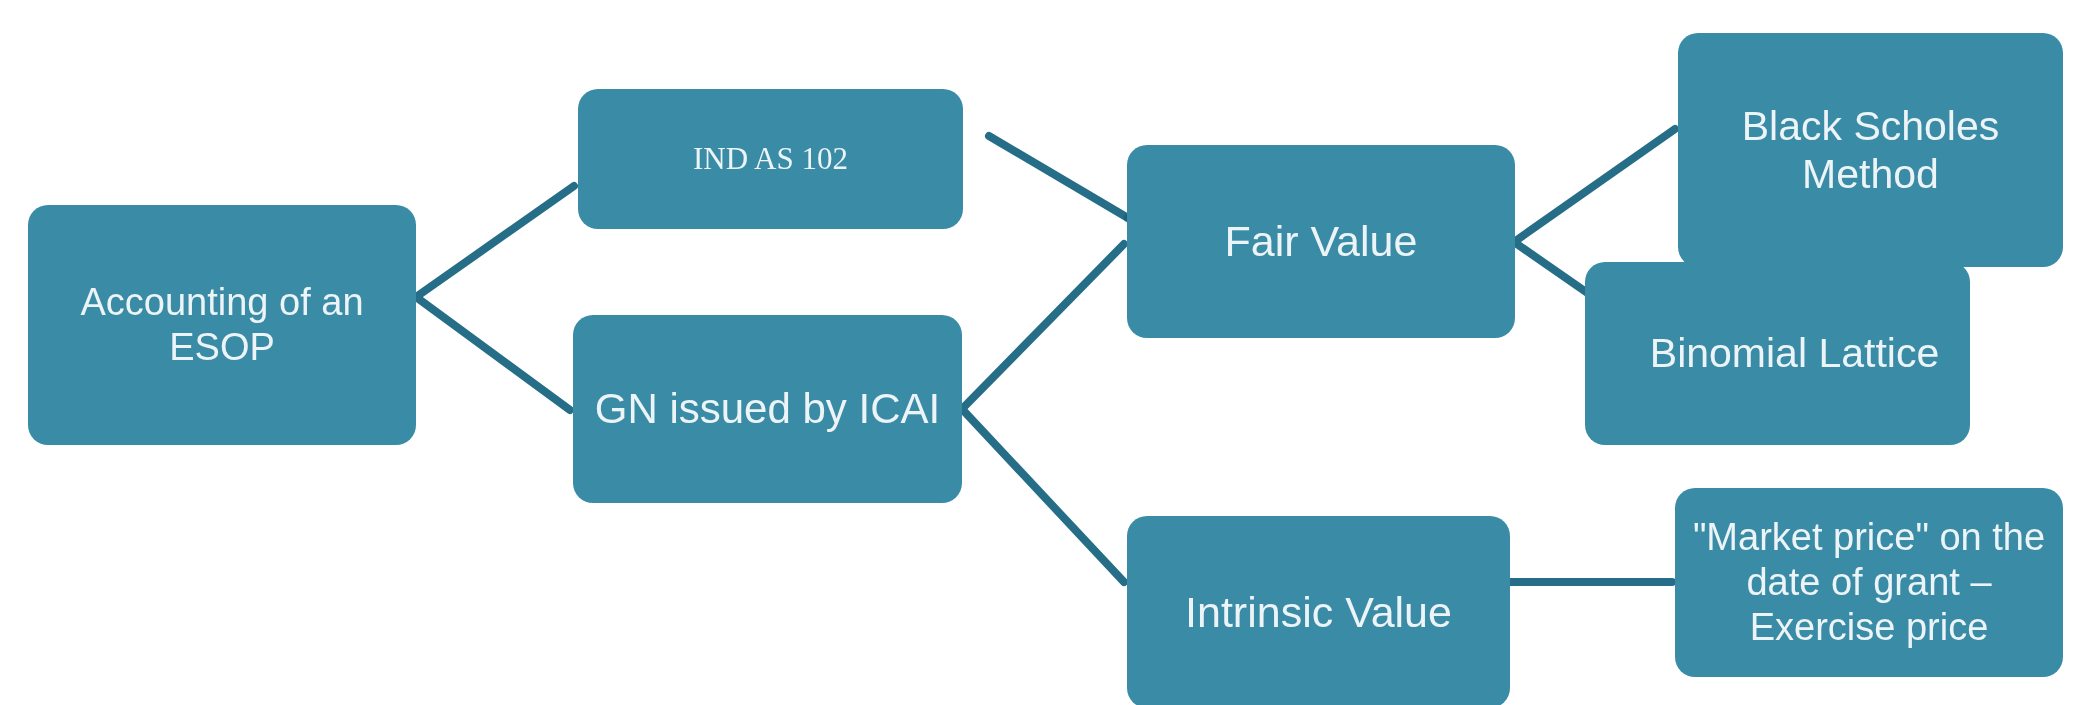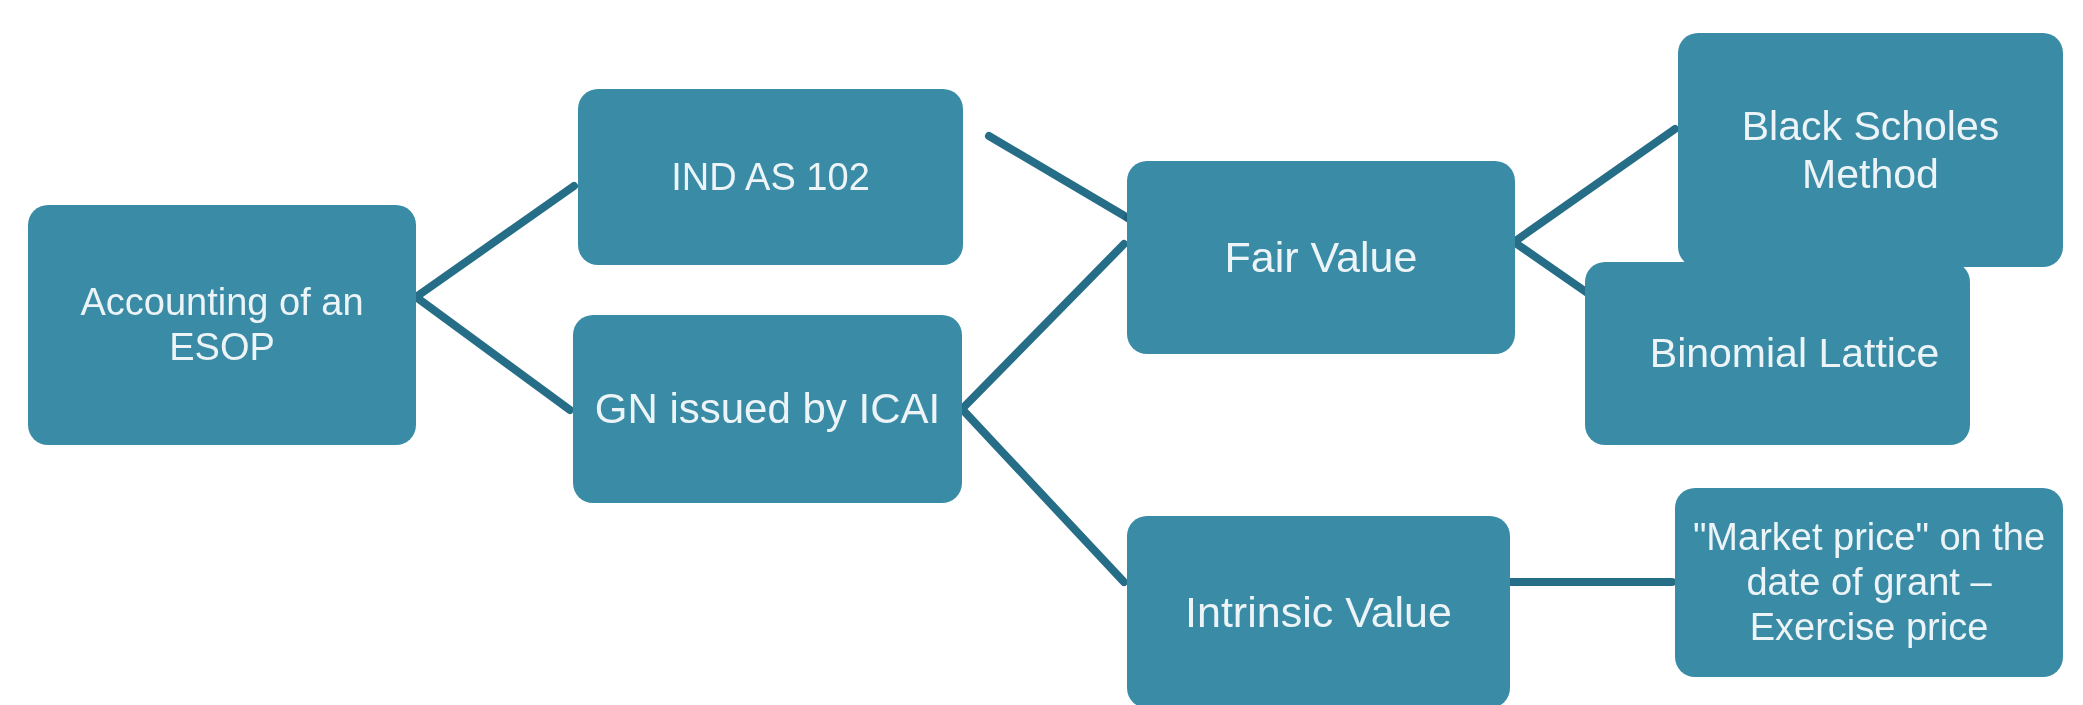--- a/index.html
+++ b/index.html
@@ -38,23 +38,23 @@
     color: var(--text-color, #ecf4f7);
     display: flex;
     align-items: center;
     justify-content: center;
     text-align: center;
     line-height: 1.18;
     padding: 0 6px;
     box-sizing: border-box;
   }
   .n-accounting { left: 28px;   top: 205px; width: 388px; height: 240px; font-size: 38px; }
-  .n-indas      { left: 578px;  top: 89px;  width: 385px; height: 176px; font-size: 38px; }
+  .n-indas      { left: 578px;  top: 89px;  width: 385px; height: 140px; font-size: 31px; font-family: Liberation Serif, serif; }
   .n-gn         { left: 573px;  top: 315px; width: 389px; height: 188px; font-size: 42px; padding: 0 13px; }
-  .n-fair       { left: 1127px; top: 145px; width: 388px; height: 193px; font-size: 43px; margin-top: 16px; }
+  .n-fair       { left: 1127px; top: 145px; width: 388px; height: 193px; font-size: 43px; }
   .n-bsm        { left: 1678px; top: 33px;  width: 385px; height: 234px; font-size: 41px; }
   .n-binom      { left: 1585px; top: 262px; width: 385px; height: 183px; font-size: 41px; padding-left: 40px; }
   .n-intrinsic  { left: 1127px; top: 488px; width: 383px; height: 192px; font-size: 43px; margin-top: 28px; }
   .n-market     { left: 1675px; top: 488px; width: 388px; height: 189px; font-size: 38px; }
 </style>
 </head>
 <body>
 
 <div class="canvas">
 

